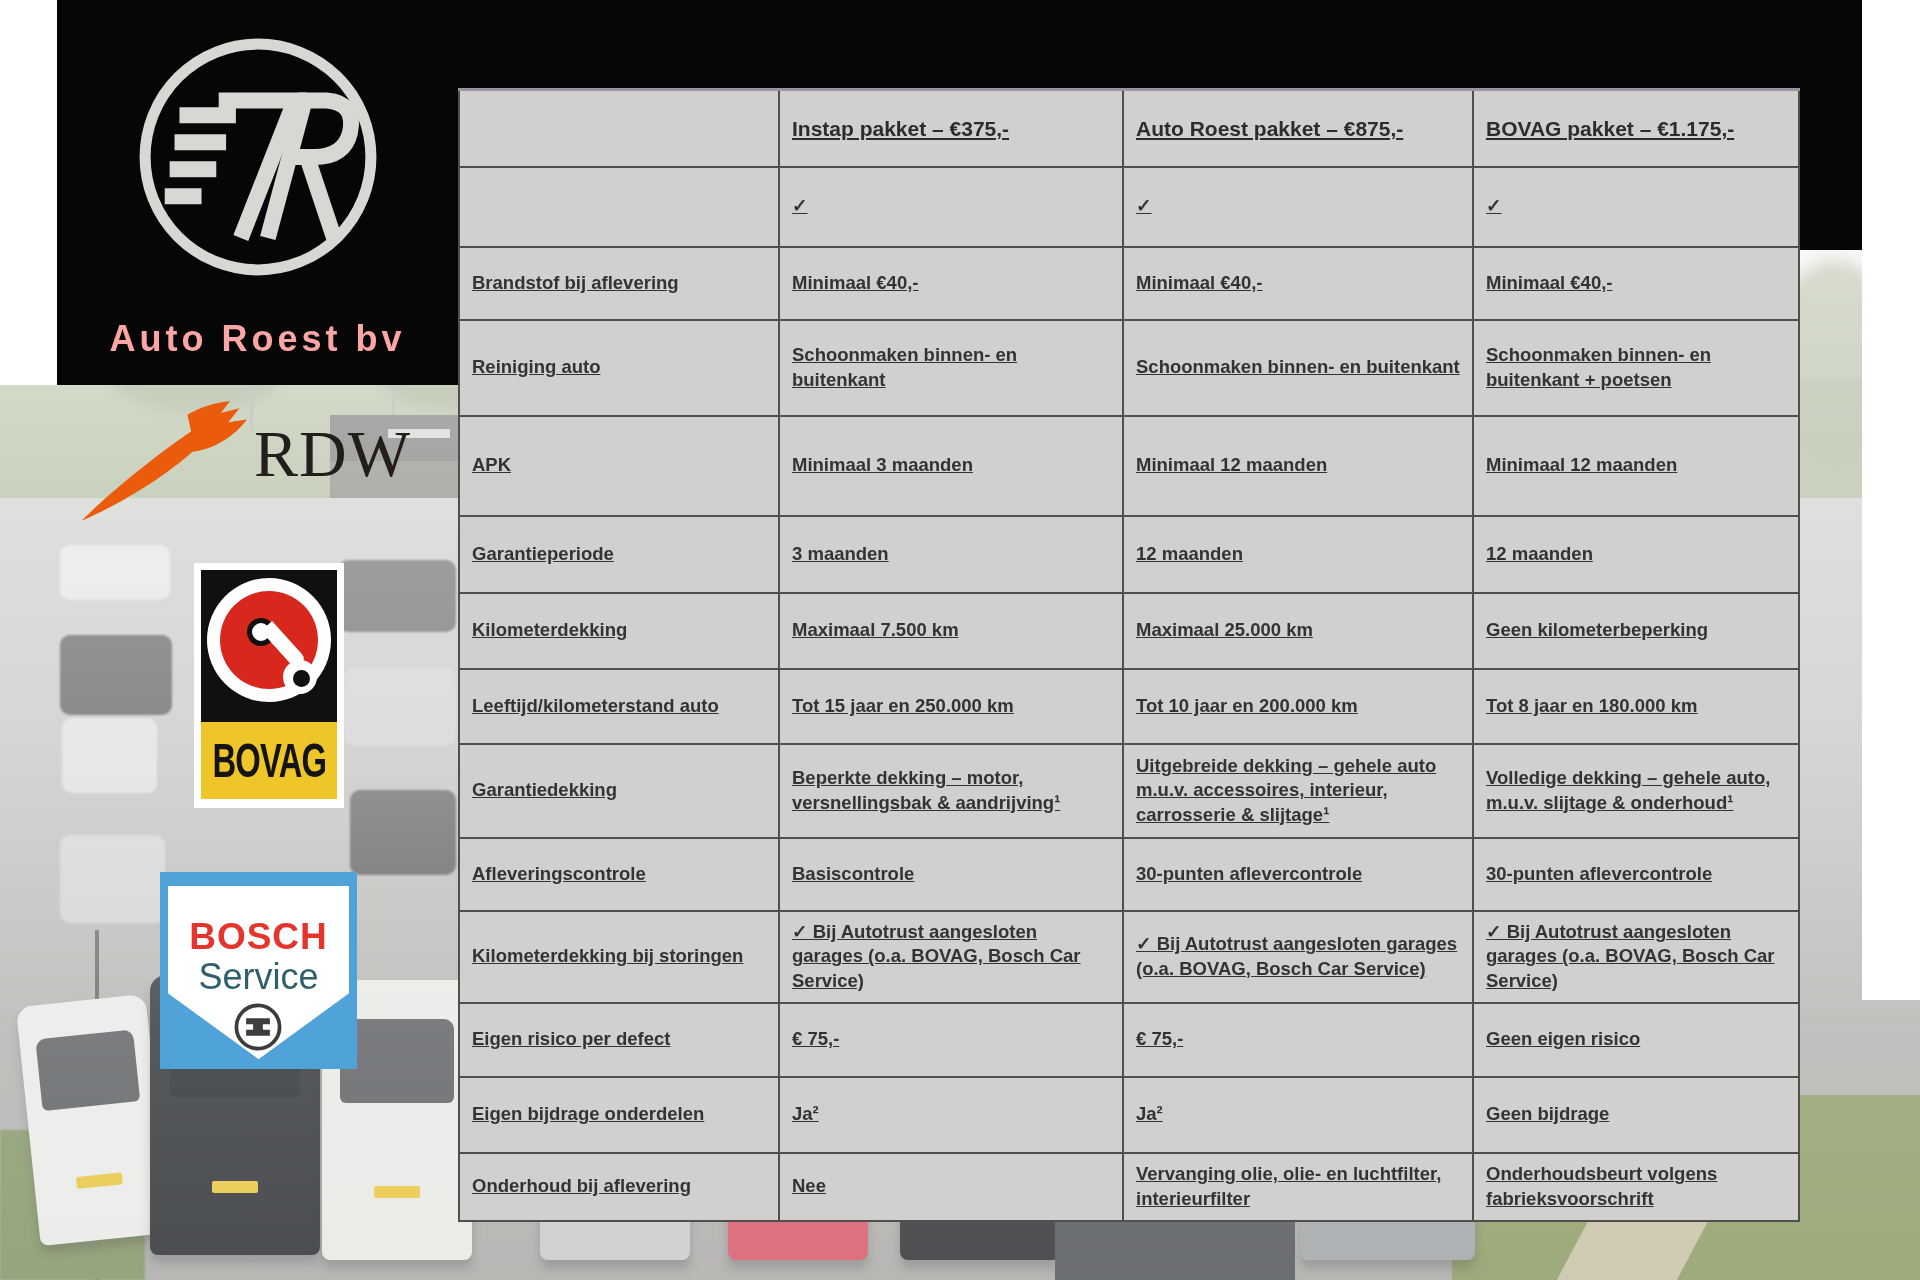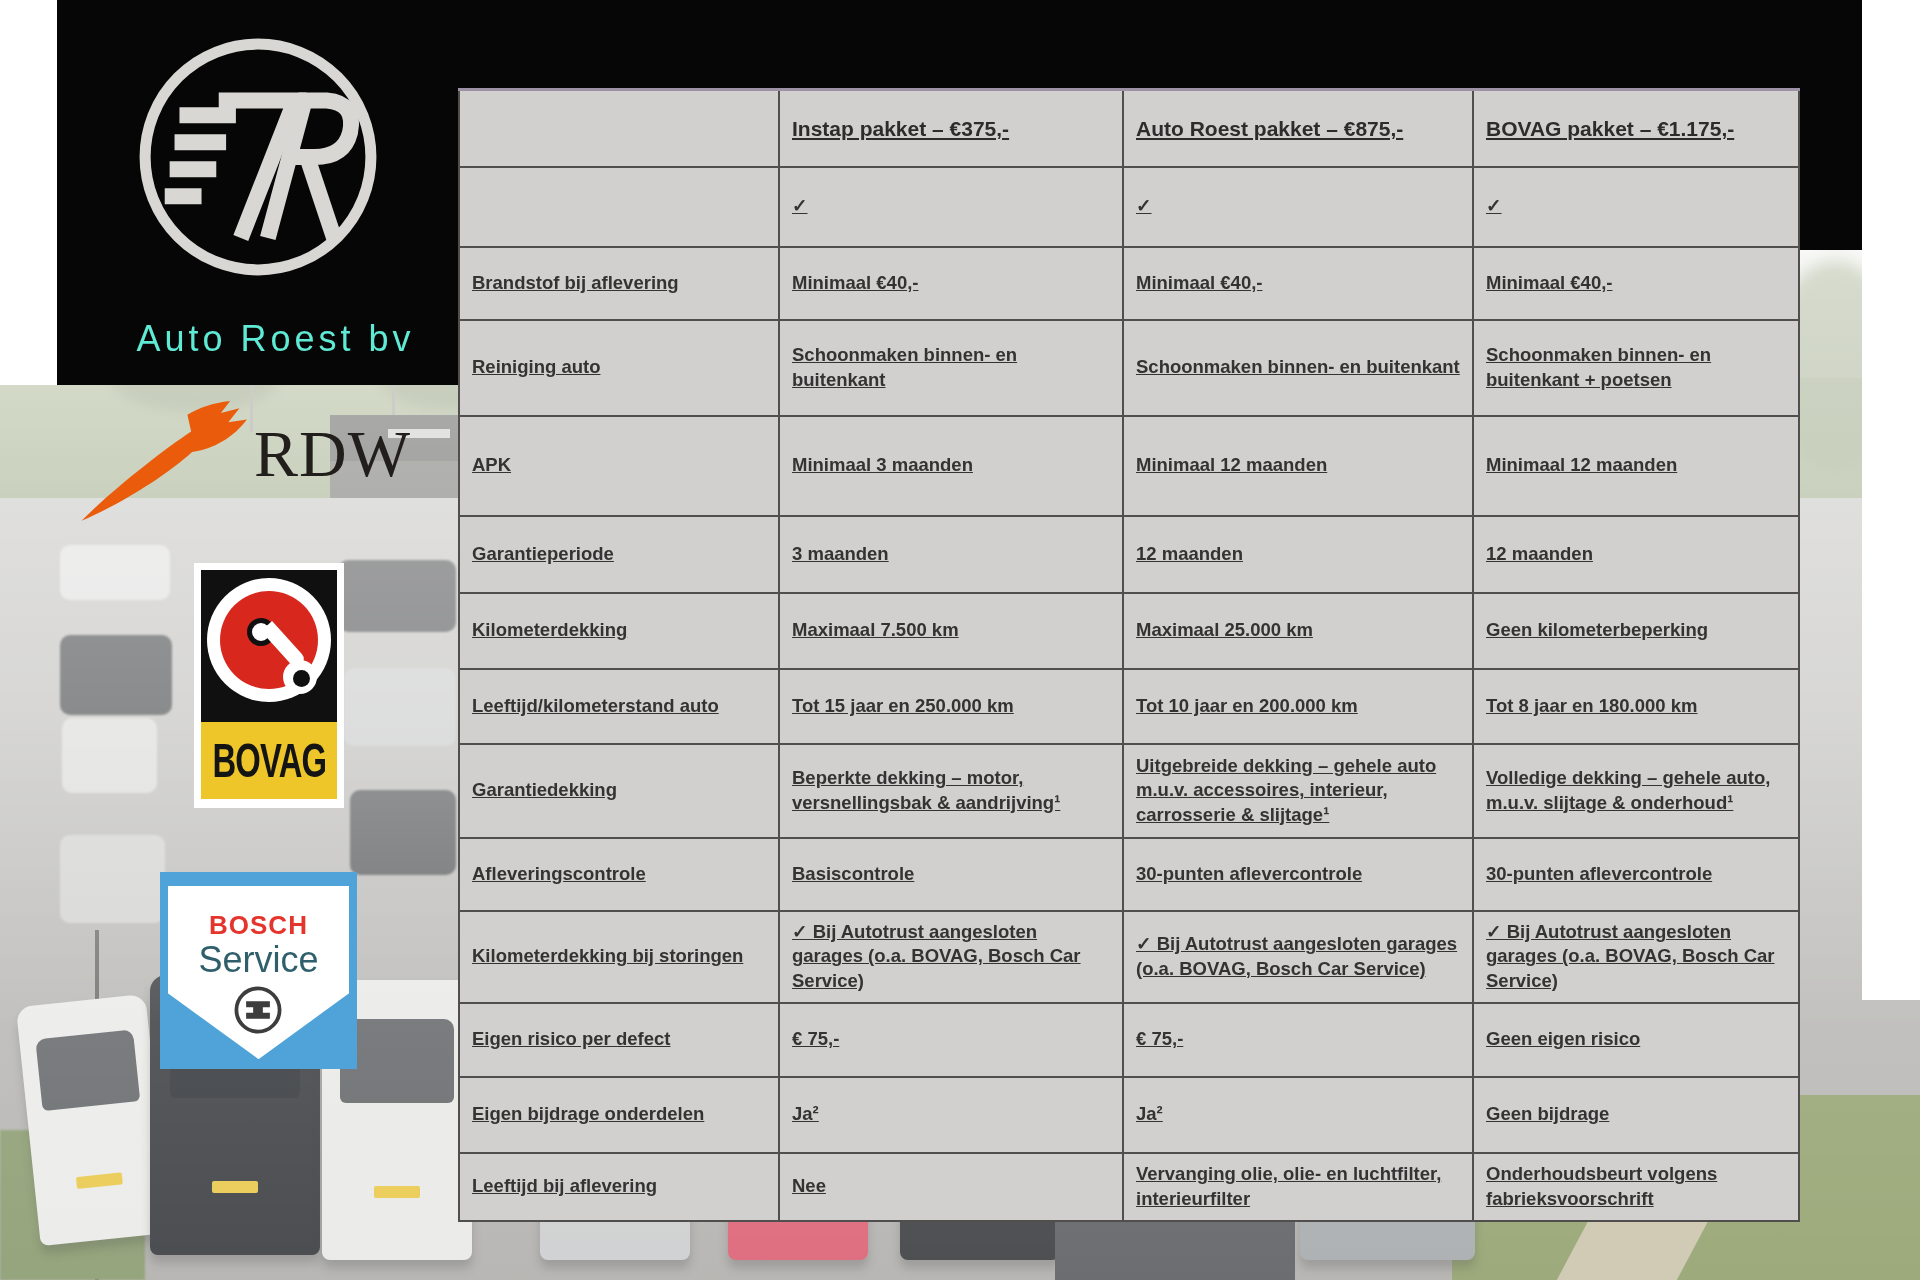--- a/index.html
+++ b/index.html
@@ -28,21 +28,21 @@
   .wash{position:absolute;inset:0;background:linear-gradient(180deg,rgba(255,255,255,.62),rgba(255,255,255,.45) 45%,rgba(255,255,255,.24) 75%,rgba(255,255,255,.18));}
 
   
   .white-left{position:absolute;left:0;top:0;width:57px;height:385px;background:#fff;}
   .white-right{position:absolute;left:1862px;top:0;width:58px;height:1000px;background:#fff;}
   .top-band{position:absolute;left:57px;top:0;width:1805px;height:250px;background:var(--band_black,#060606);}
 
   
   .brand-square{position:absolute;left:57px;top:0;width:401px;height:385px;background:var(--band_black,#060606);}
   .brand-square svg{position:absolute;left:66px;top:22px;width:270px;height:270px;}
-  .brand-name{position:absolute;left:18px;top:318px;width:100%;text-align:center;color:#5eead4;font-size:36px;font-weight:normal;letter-spacing:4px;}
+  .brand-name{position:absolute;left:0;top:318px;width:100%;text-align:center;color:#fca5a5;font-size:36px;font-weight:bold;letter-spacing:4px;}
 
   
   .rdw{position:absolute;left:72px;top:398px;width:345px;height:135px;}
   .rdw svg{position:absolute;left:0;top:2px;width:190px;height:130px;}
   .rdw-text{position:absolute;left:182px;top:18px;font-family:"Liberation Serif",serif;font-size:66px;color:#211e1b;letter-spacing:1px;}
 
   
   .bovag{position:absolute;left:194px;top:563px;width:150px;height:245px;background:#fff;padding:7px;box-sizing:border-box;}
   .bovag-top{position:relative;width:100%;height:152px;background:#101010;}
   .bovag-circ{position:absolute;left:6px;top:8px;width:124px;height:124px;background:#fff;border-radius:50%;}
@@ -51,21 +51,21 @@
   .bovag-bar{position:absolute;left:52px;top:48px;width:15px;height:52px;background:#fff;transform:rotate(-42deg);transform-origin:top center;border-radius:0 0 8px 8px;}
   .bovag-head{position:absolute;left:76px;top:82px;width:34px;height:34px;background:#fff;border-radius:50%;}
   .bovag-head::after{content:"";position:absolute;left:10px;top:10px;width:17px;height:17px;background:#101010;border-radius:50%;}
   .bovag-band{position:relative;width:100%;height:77px;background:var(--bovag_yellow,#efc62a);display:flex;align-items:center;justify-content:center;}
   .bovag-band span{font-weight:900;font-size:40px;color:#141414;transform:scale(.82,1.22);letter-spacing:-1px;}
 
   
   .bosch{position:absolute;left:160px;top:872px;width:197px;height:197px;background:var(--bosch_blue,#4fa3d8);}
   .bosch-shield{position:absolute;left:4%;top:7%;width:92%;height:88%;background:#fff;
     clip-path:polygon(0 0,100% 0,100% 62%,50% 100%,0 62%);text-align:center;}
-  .bosch-word{margin-top:24px;font-weight:900;font-size:26px;color:var(--bosch_red,#e5342c);letter-spacing:1px;}
+  .bosch-word{margin-top:30px;font-weight:900;font-size:37px;color:var(--bosch_red,#e5342c);letter-spacing:1px;}
   .bosch-service{font-weight:normal;font-size:36px;color:var(--bosch_teal,#2e5f6b);margin-top:-2px;}
   .bosch-shield svg{width:54px;height:54px;margin-top:2px;}
 
   
   table.pkg{position:absolute;left:458px;top:88px;width:1340px;height:1097px;border-collapse:collapse;table-layout:fixed;
     background:var(--table_bg,#d2d0cf);color:var(--table_text,#333);border-top:3px solid #9d91a6;}
   .pkg th,.pkg td{border:2px solid var(--table_border,#514f4e);vertical-align:middle;text-align:left;
     padding:6px 12px;font-weight:bold;font-size:18.5px;line-height:1.3;word-wrap:break-word;text-decoration:underline;}
   .pkg thead th{font-size:21px;color:#2d2c2c;padding:10px 12px;}
   .rr0{height:80px}.rr1{height:73px}.rr2{height:96px}.rr3{height:100px}.rr4{height:77px}
@@ -269,21 +269,21 @@
         <td>€ 75,-</td>
         <td>Geen eigen risico</td>
       </tr>
       <tr class="rr11">
         <th>Eigen bijdrage onderdelen</th>
         <td>Ja²</td>
         <td>Ja²</td>
         <td>Geen bijdrage</td>
       </tr>
       <tr class="rr12">
-        <th>Leeftijd bij aflevering</th>
+        <th>Onderhoud bij aflevering</th>
         <td>Nee</td>
         <td>Vervanging olie, olie- en luchtfilter, interieurfilter</td>
         <td>Onderhoudsbeurt volgens fabrieksvoorschrift</td>
       </tr>
     </tbody>
   </table>
 
 </div>
 
 </body></html>

